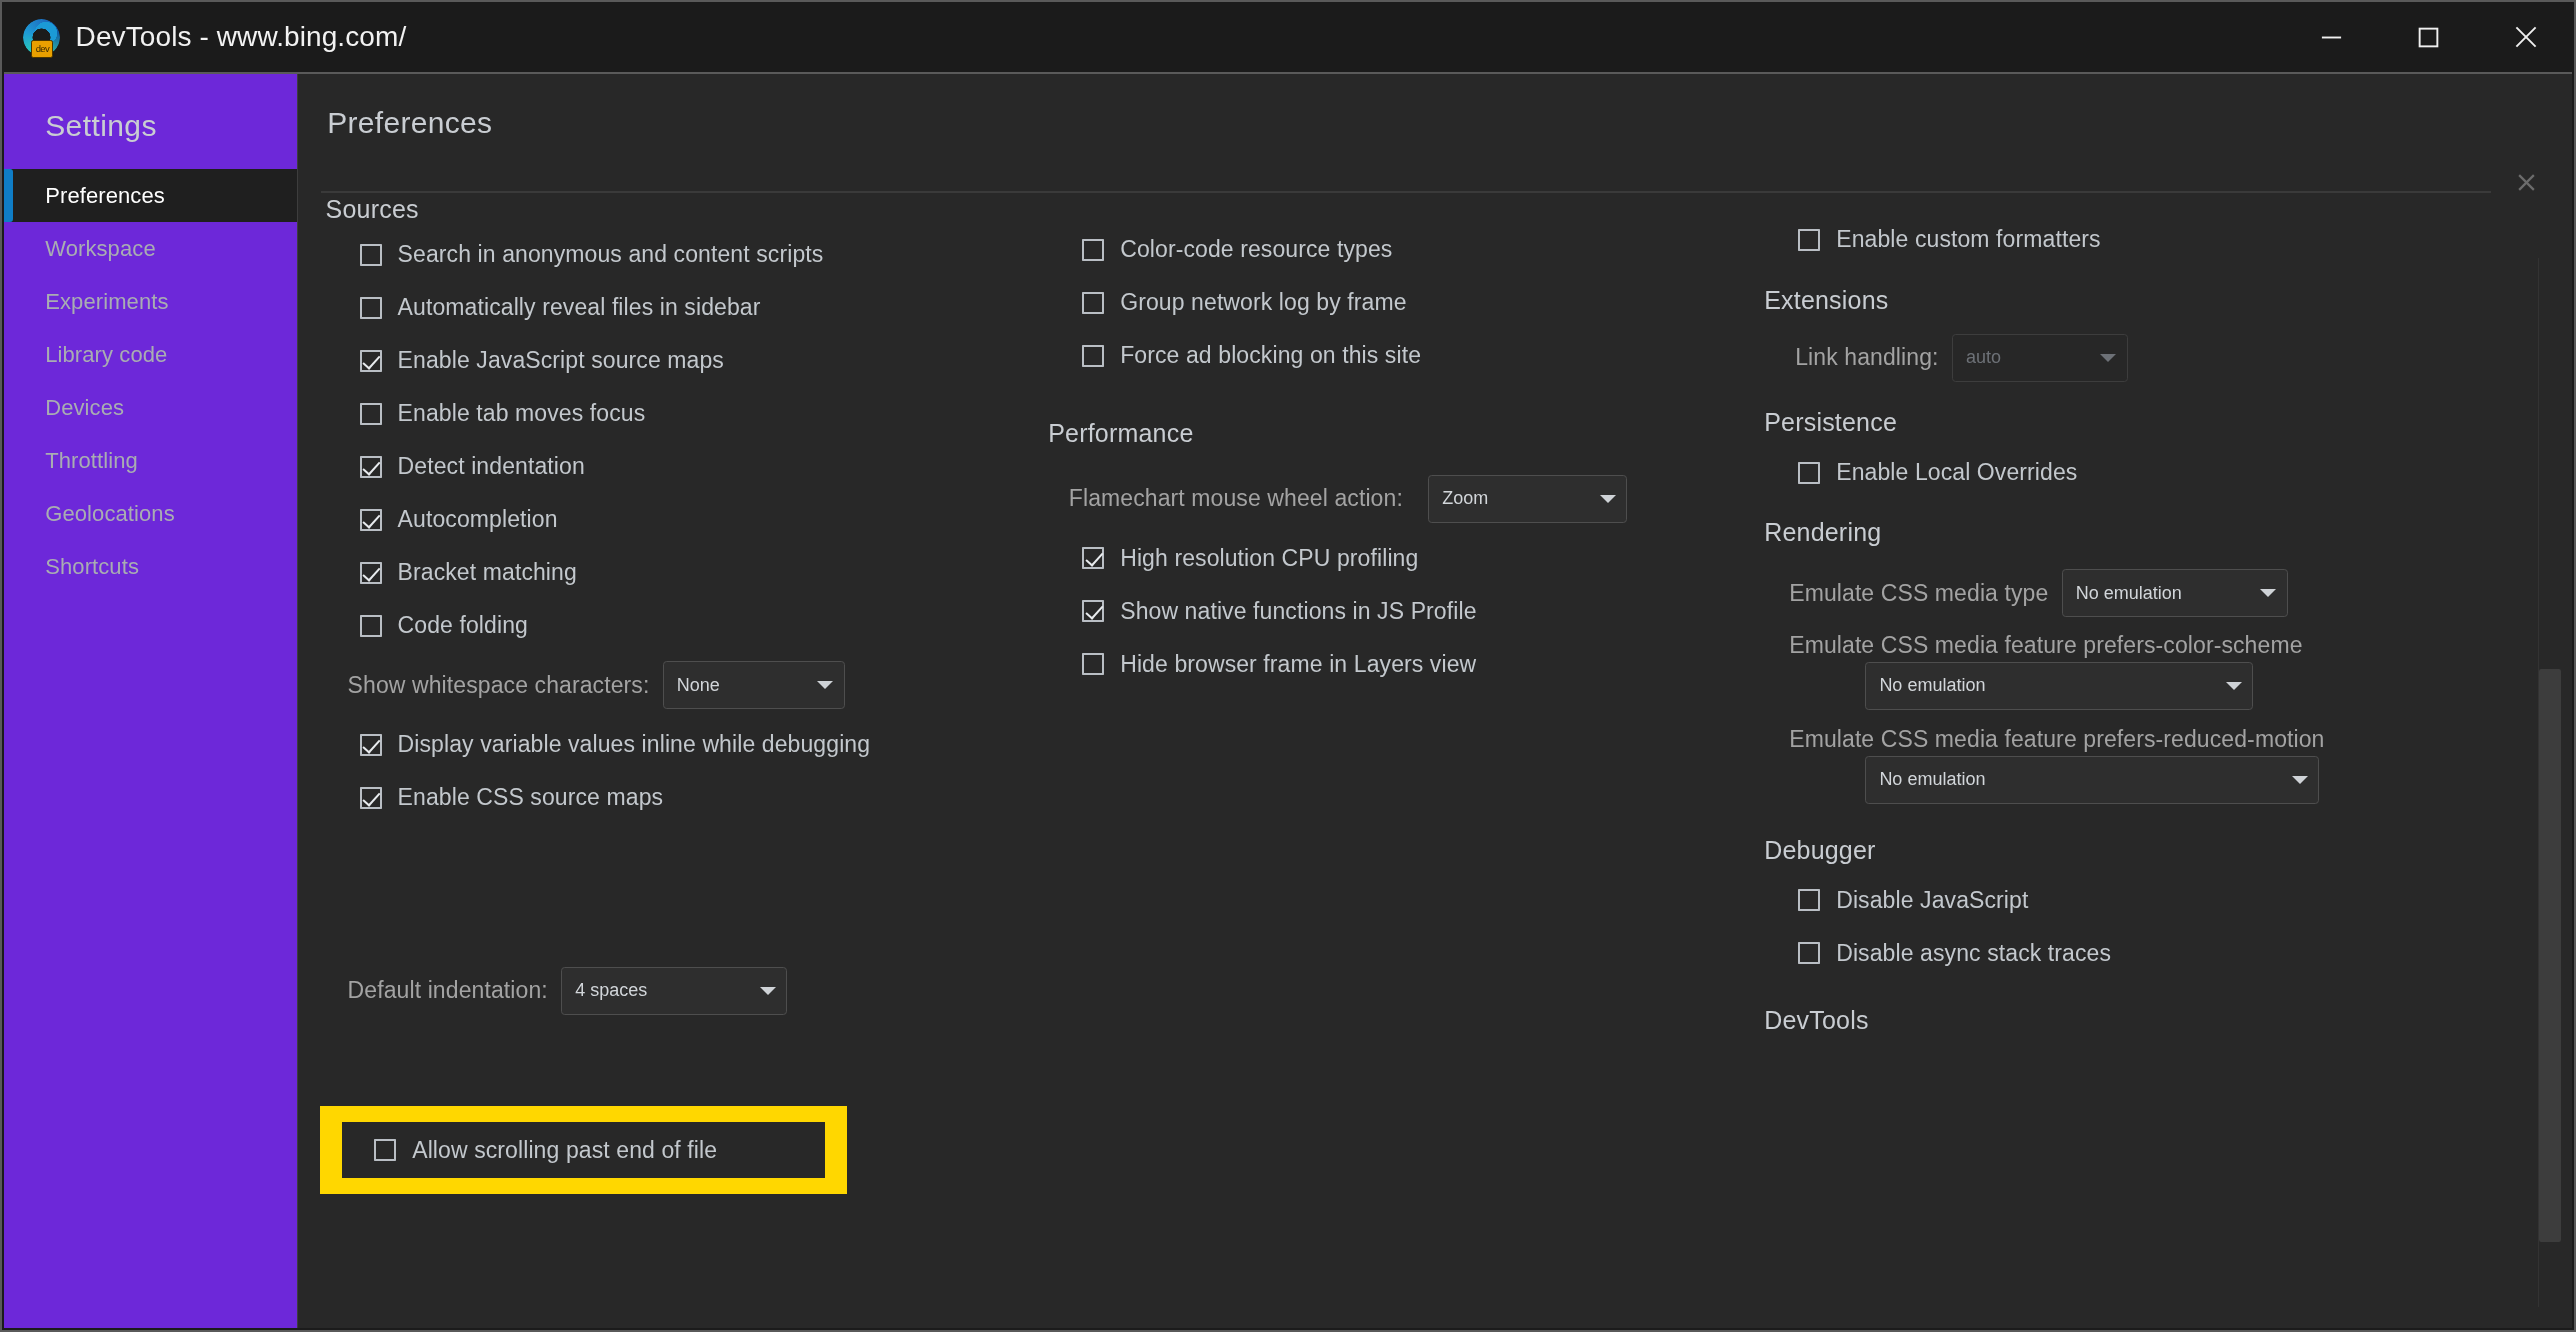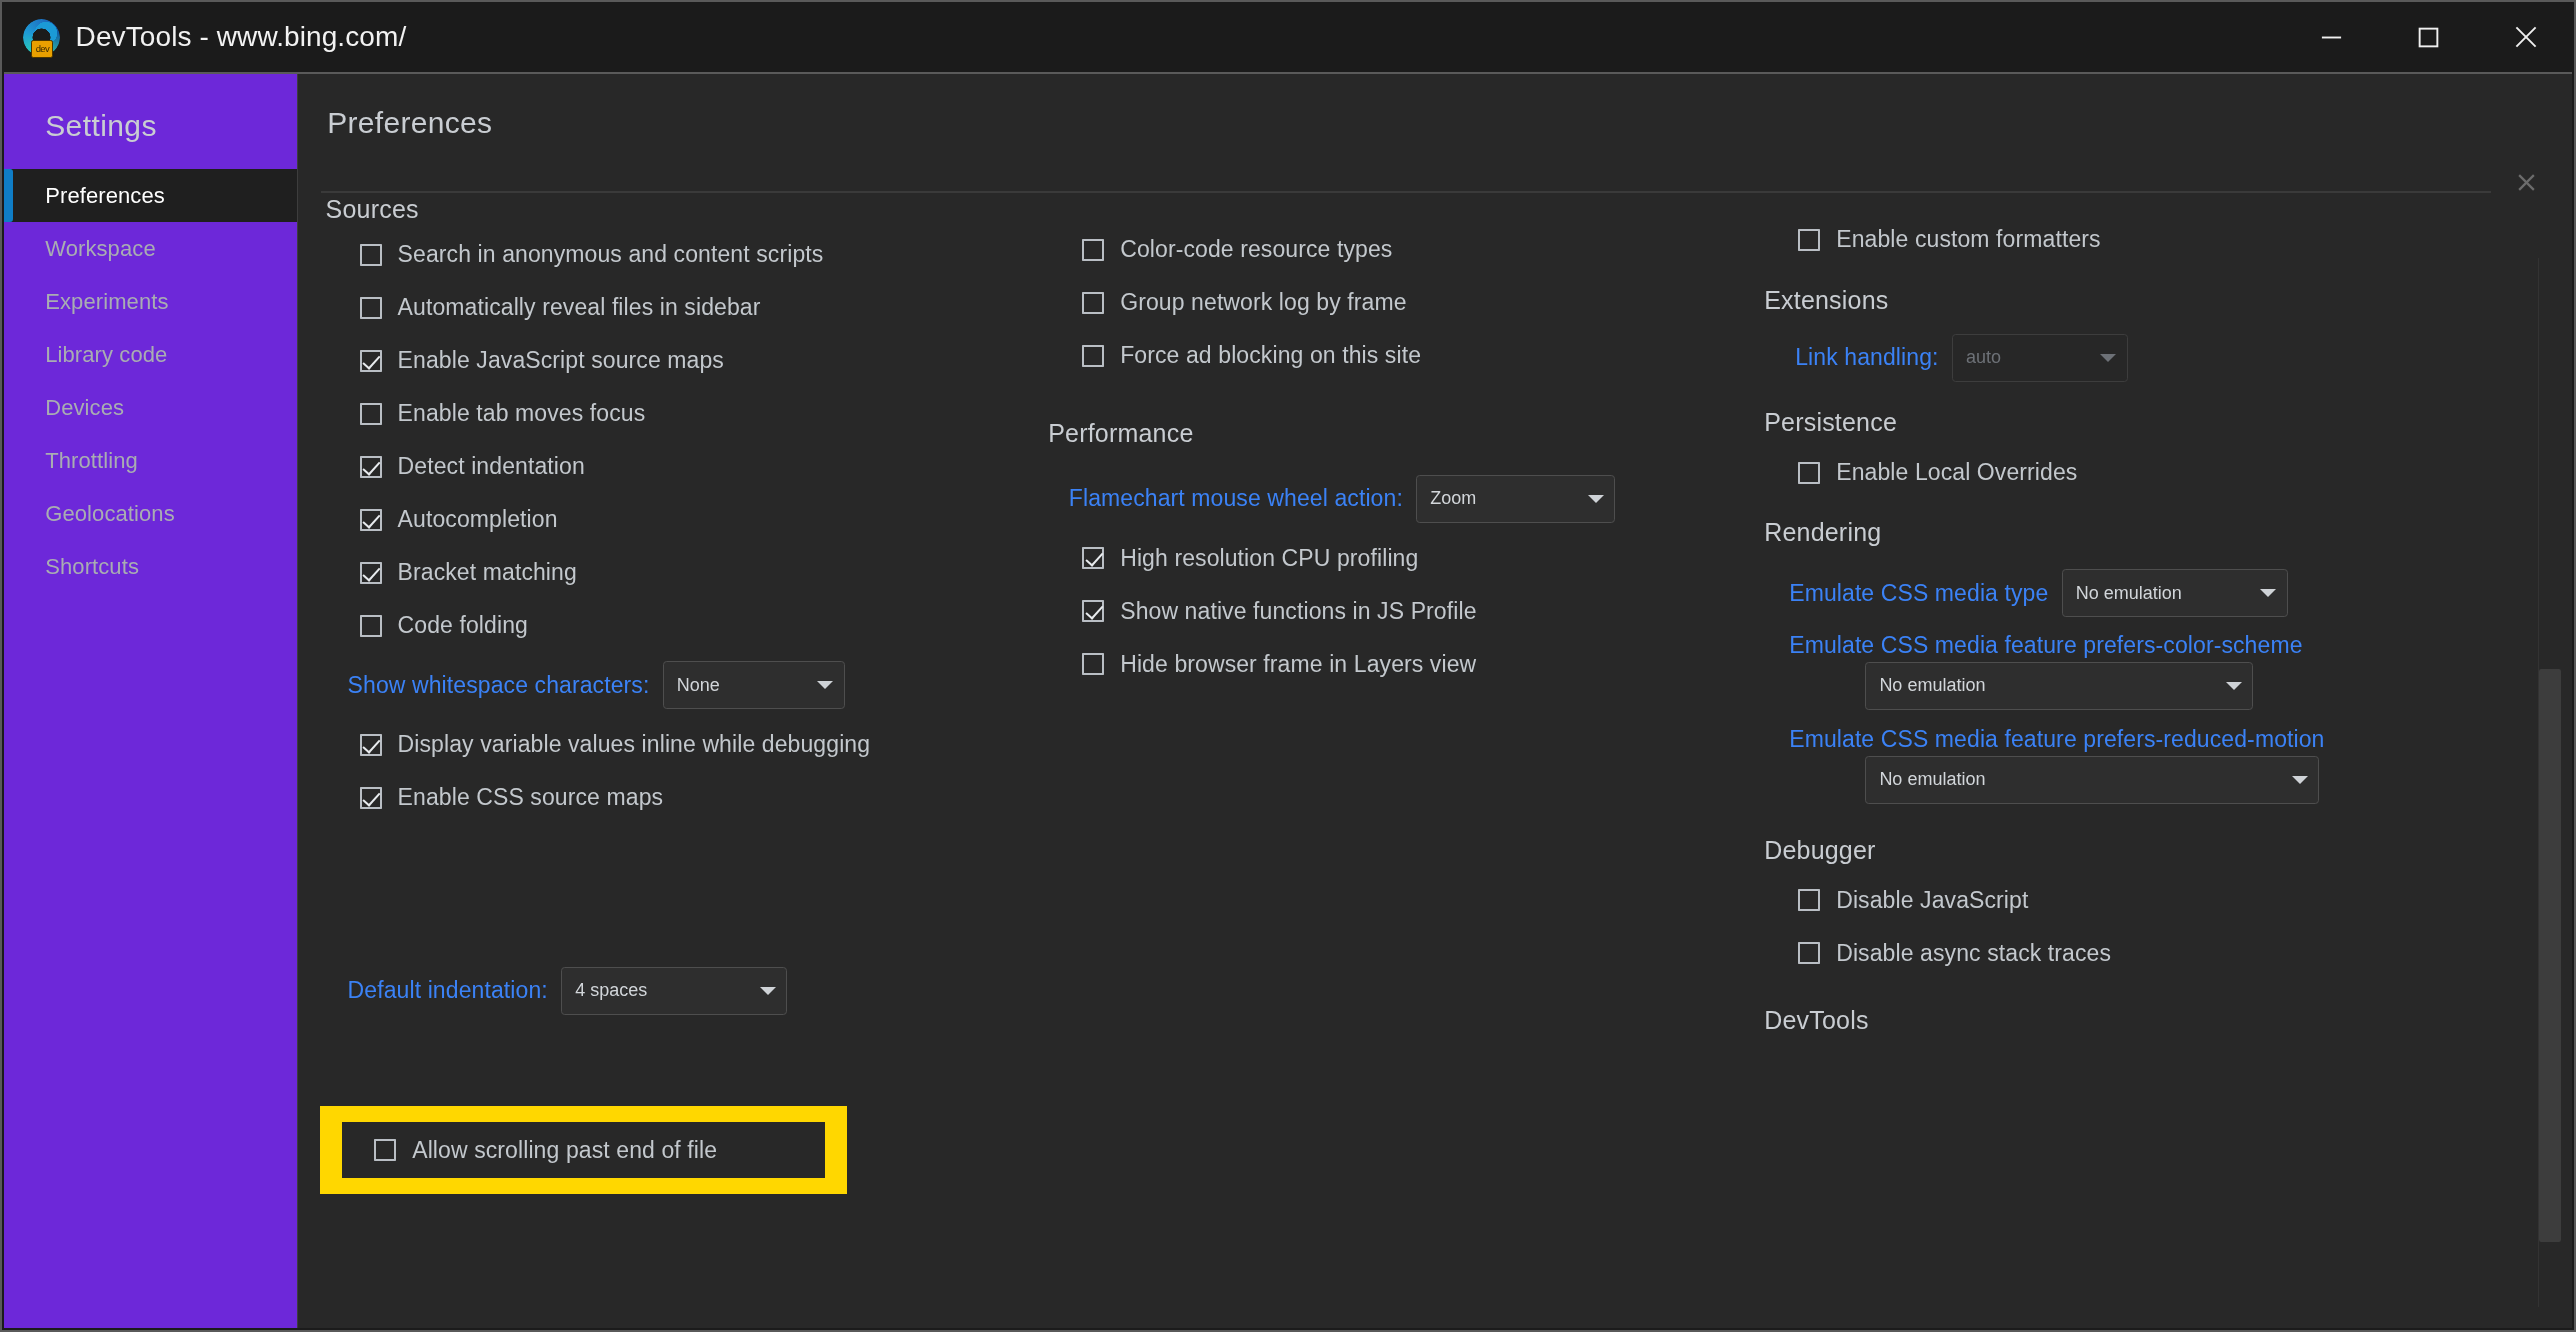--- a/index.html
+++ b/index.html
@@ -175,21 +175,21 @@
     width: 7.3px; height: 14.7px;
     border: solid #e8ebee;
     border-width: 0 2.9px 2.9px 0;
     transform: rotate(42deg);
   }
   .cb-label {
     font-size: 23px; color: #c3c8cd; letter-spacing: 0.1px;
   }
 
   .field-label {
-    font-size: 23px; color: #3b82f6; letter-spacing: 0.1px;
+    font-size: 23px; color: #a3a3a3; letter-spacing: 0.1px;
   }
 
   
   .sel {
     display: inline-flex; align-items: center;
     height: 48px;
     background: #2e2e2e;
     border: 1.5px solid #4e4e4e;
     border-radius: 3.7px;
     padding: 0 10.3px 0 13.2px;
@@ -407,21 +407,21 @@
           </div>
           <div class="row indent">
             <span class="cb"></span>
             <span class="cb-label">Force ad blocking on this site</span>
           </div>
 
           <div style="height:37px"></div>
           <div class="section-title">Performance</div>
           <div style="height:13.2px"></div>
 
-          <div class="row" style="height:66px;padding-left:20.6px;">
+          <div class="row" style="height:66px;padding-left:20.6px;gap:12px;">
             <span class="field-label">Flamechart mouse wheel action:</span>
             <span class="sel w-zoom">
               <span class="val">Zoom</span>
               <span class="arrow"></span>
             </span>
           </div>
 
           <div class="row indent">
             <span class="cb checked"></span>
             <span class="cb-label">High resolution CPU profiling</span>

